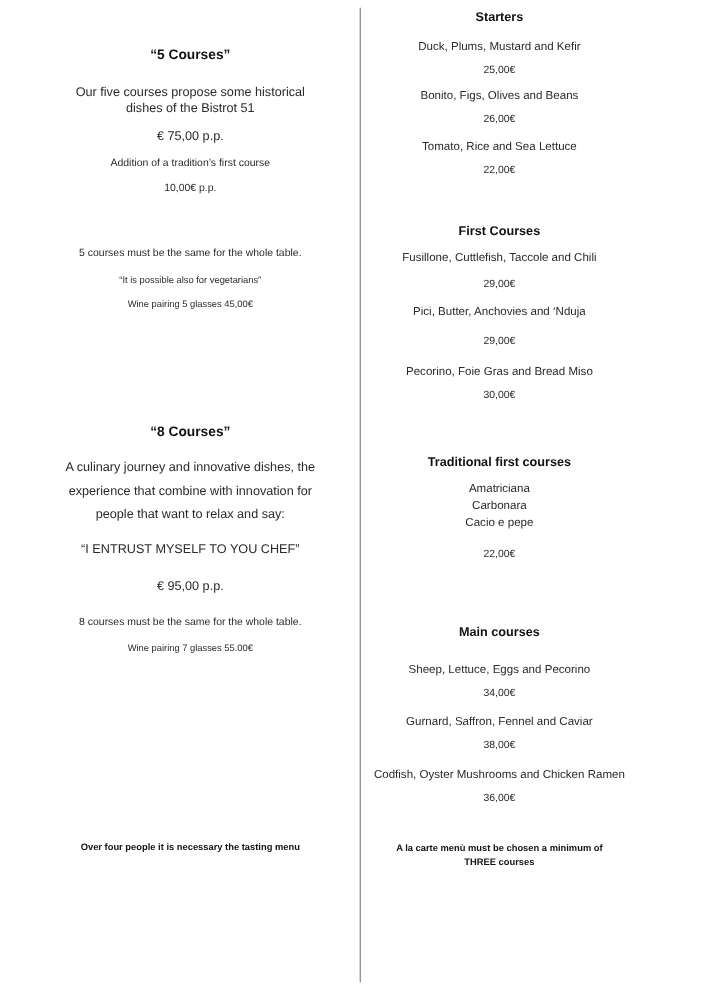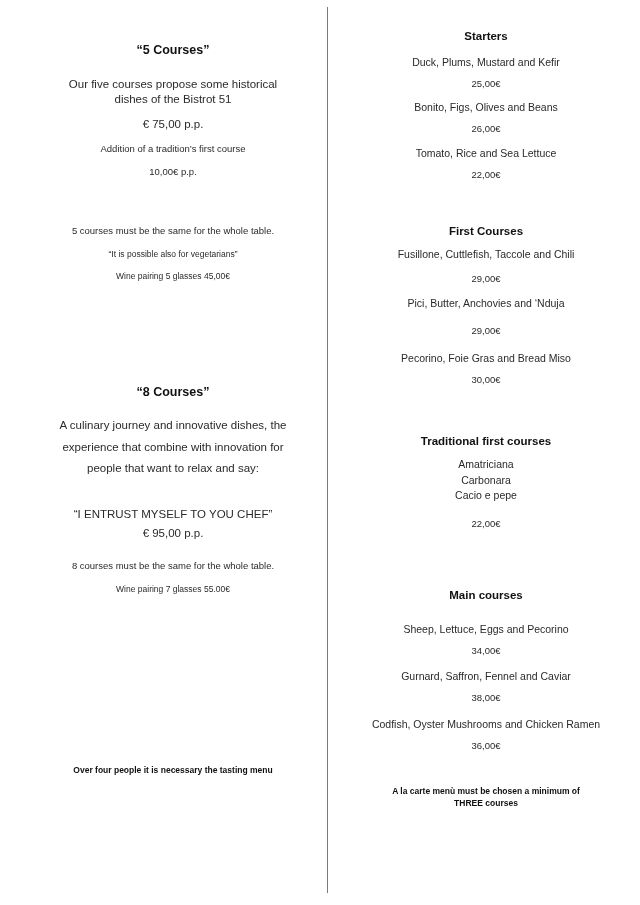--- a/index.html
+++ b/index.html
@@ -1,21 +1,21 @@
 <!DOCTYPE html>
 <html><head>
   <meta charset="utf-8">
   <style>
     html, body { margin:0; padding:0; background:#ffffff; }
     body { width:640px; height:905px; position:relative; overflow:hidden;
            font-family:"Liberation Sans", "DejaVu Sans", sans-serif; color:#2a2a2a; }
     .divider { position:absolute; left:327px; top:7px; width:1px; height:886px; background:#7a7a7a; }
     .t { position:absolute; text-align:center; white-space:nowrap; transform:translateX(-50%); }
     .L { left:173px; }
-    .R { left:486px;margin-top:20px; }
+    .R { left:454px; }
     .h { font-weight:bold; color:#111; }
     .f13 { font-size:12.5px; }
     .f12 { font-size:11.5px; }
     .f11 { font-size:10.5px;text-align:right; }
     .f10 { font-size:9.5px; }
     .f9 { font-size:8.5px; }
     .note { font-weight:bold; color:#111; font-size:8.5px; }
   </style>
 </head>
 <body>
@@ -30,21 +30,21 @@
   <div class="t L f10" style="top:143px">Addition of a tradition’s first course</div>
   <div class="t L f10" style="top:166px">10,00€ p.p.</div>
   <div class="t L f10" style="top:225px">5 courses must be the same for the whole table.</div>
   <div class="t L f9" style="top:249px">“It is possible also for vegetarians”</div>
   <div class="t L f9" style="top:271px">Wine pairing 5 glasses 45,00€</div>
 
   <div class="t L h f13" style="top:385px">“8 Courses”</div>
   <div class="t L f12" style="top:419px">A culinary journey and innovative dishes, the</div>
   <div class="t L f12" style="top:441px">experience that combine with innovation for</div>
   <div class="t L f12" style="top:462px">people that want to relax and say:</div>
-  <div class="t L f12" style="top:508px">“I ENTRUST MYSELF TO YOU CHEF”</div>
+  <div class="t L f12" style="top:494px">“I ENTRUST MYSELF TO YOU CHEF”</div>
   <div class="t L f12" style="top:527px">€ 95,00 p.p.</div>
   <div class="t L f10" style="top:560px">8 courses must be the same for the whole table.</div>
   <div class="t L f9" style="top:584px">Wine pairing 7 glasses 55.00€</div>
 
   <div class="t L note" style="top:765px">Over four people it is necessary the tasting menu</div>
 </section>
 
 <section>
   <div class="t R h f12" style="top:10px">Starters</div>
   <div class="t R f11" style="top:36px">Duck, Plums, Mustard and Kefir</div>

